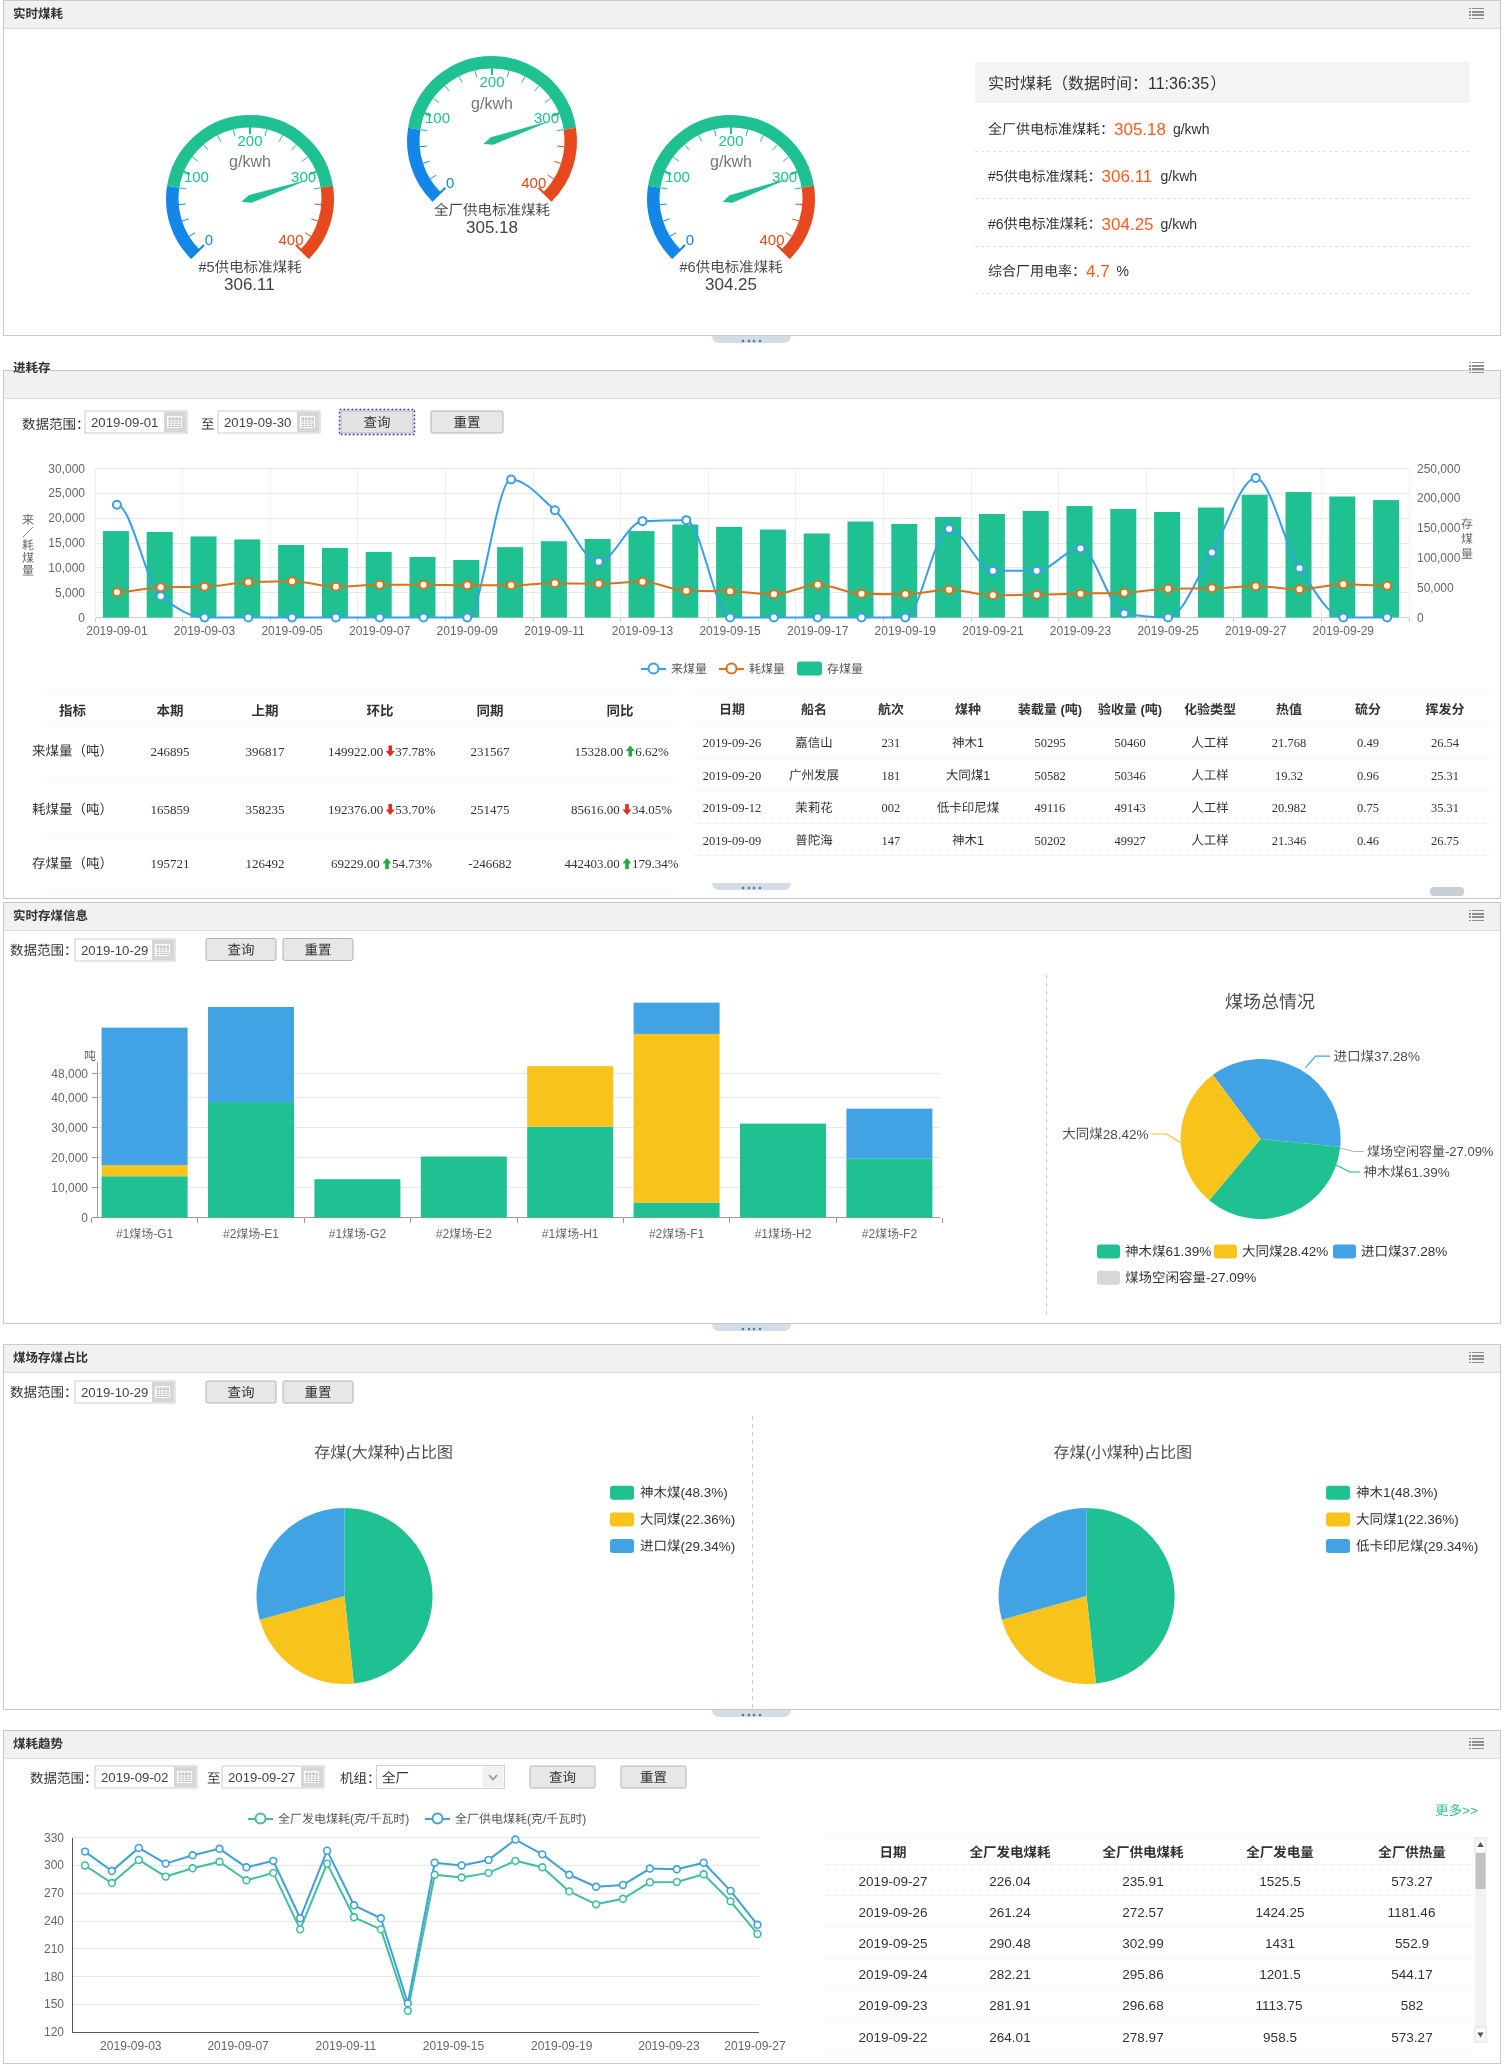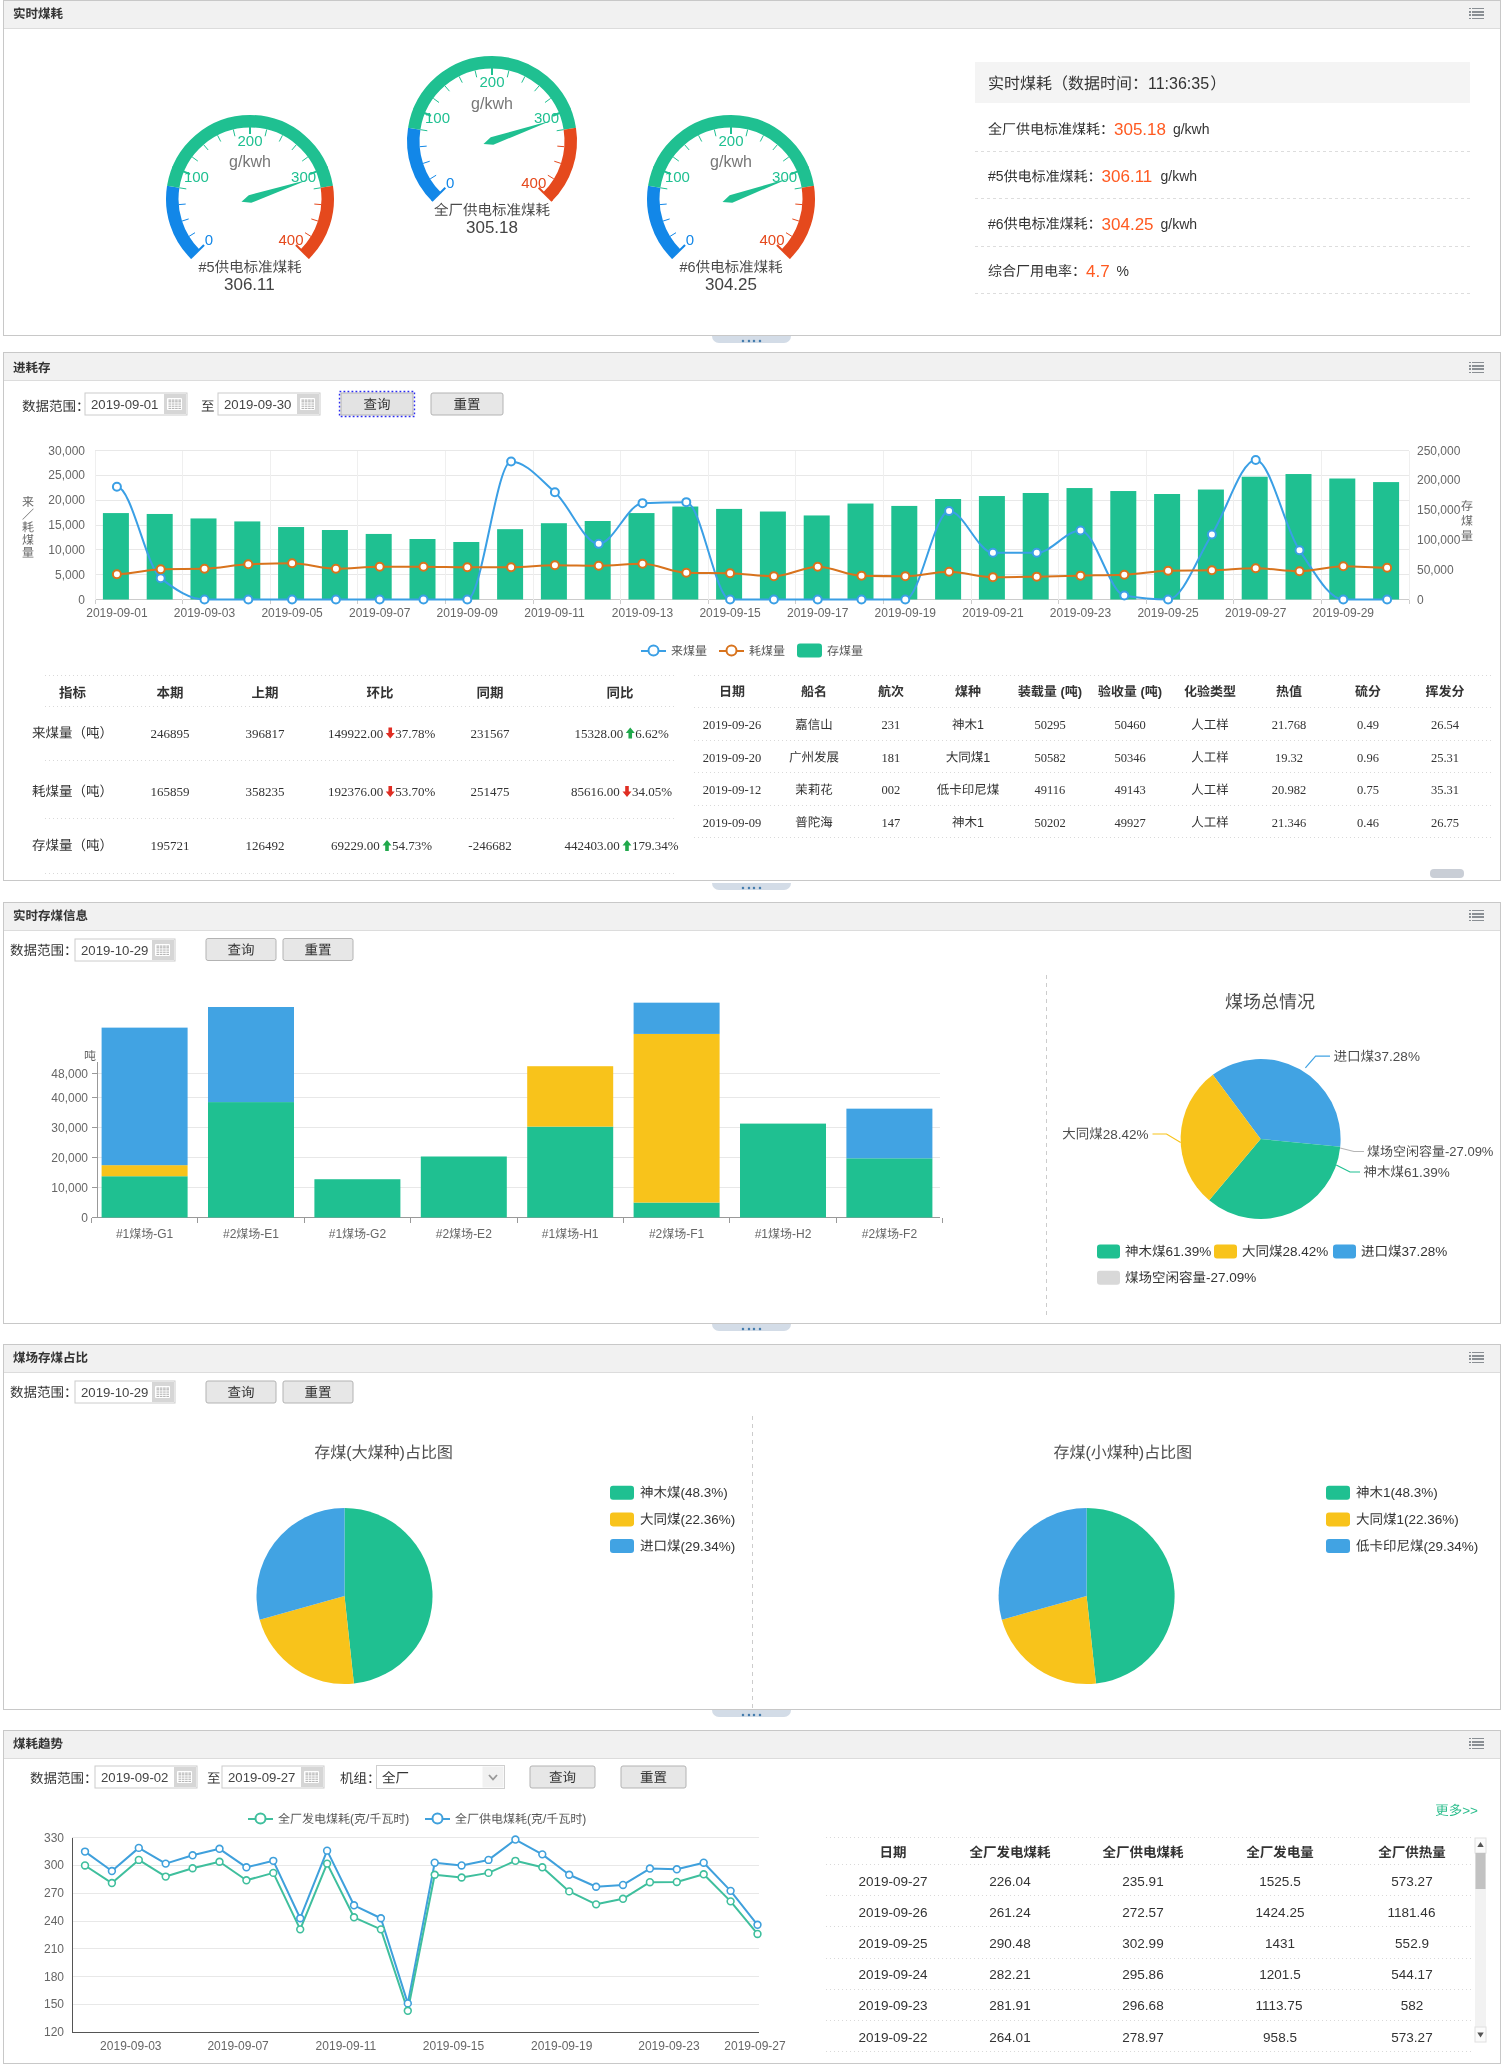--- a/index.html
+++ b/index.html
@@ -403,21 +403,21 @@
       <use href="#g110" transform="translate(40.5 13.0) scale(0.01250 -0.01250)"></use>
     </g>
   </svg>
 <div class="hamb" style="top:8px">
     <i></i>
     <i></i>
     <i></i>
     <i></i>
   </div>
 <div class="handle" style="top:336px"><span></span><span></span><span></span><span></span></div>
-<div class="panel" style="top:352px;height:529px">
+<div class="panel" style="top:370px;height:529px">
     <div class="phead"></div>
     <svg width="1496" height="527" viewBox="4 355 1496 527" style="position:absolute;left:0;top:0">
       <g fill="#333333">
         <use href="#g11" transform="translate(22.0 413.0) scale(0.01350 -0.01350)"></use>
         <use href="#g12" transform="translate(35.5 413.0) scale(0.01350 -0.01350)"></use>
         <use href="#g20" transform="translate(49.0 413.0) scale(0.01350 -0.01350)"></use>
         <use href="#g21" transform="translate(62.5 413.0) scale(0.01350 -0.01350)"></use>
         <use href="#g14" transform="translate(76.0 413.0) scale(0.01350 -0.01350)"></use>
       </g>
       <rect x="85" y="395" width="102" height="22" fill="#ffffff" stroke="#cccccc" stroke-width="1"></rect>

